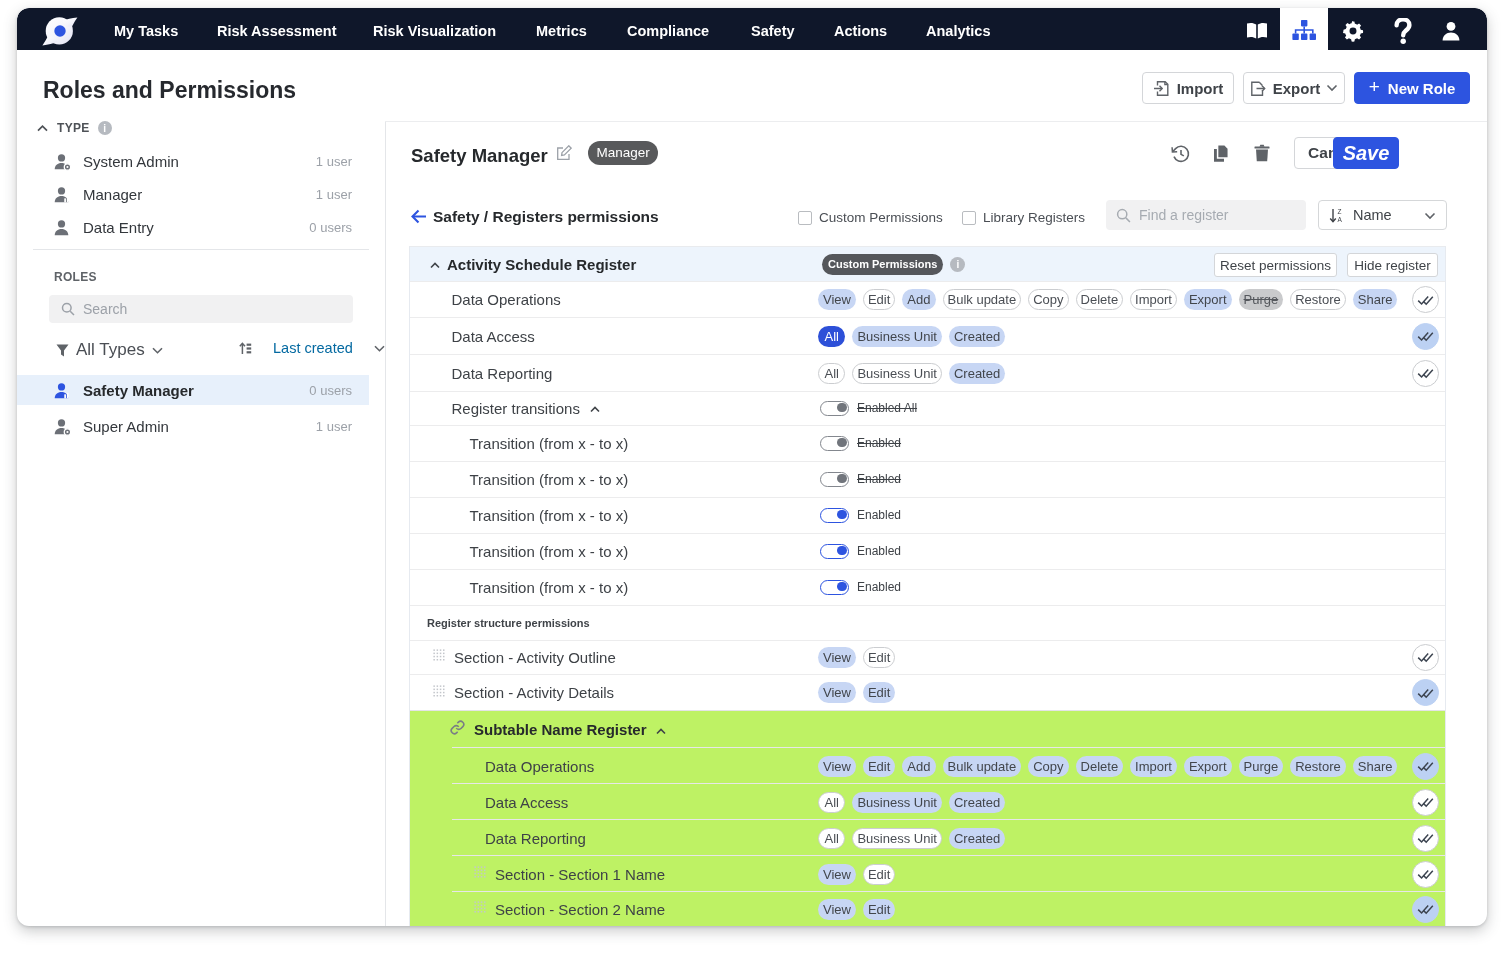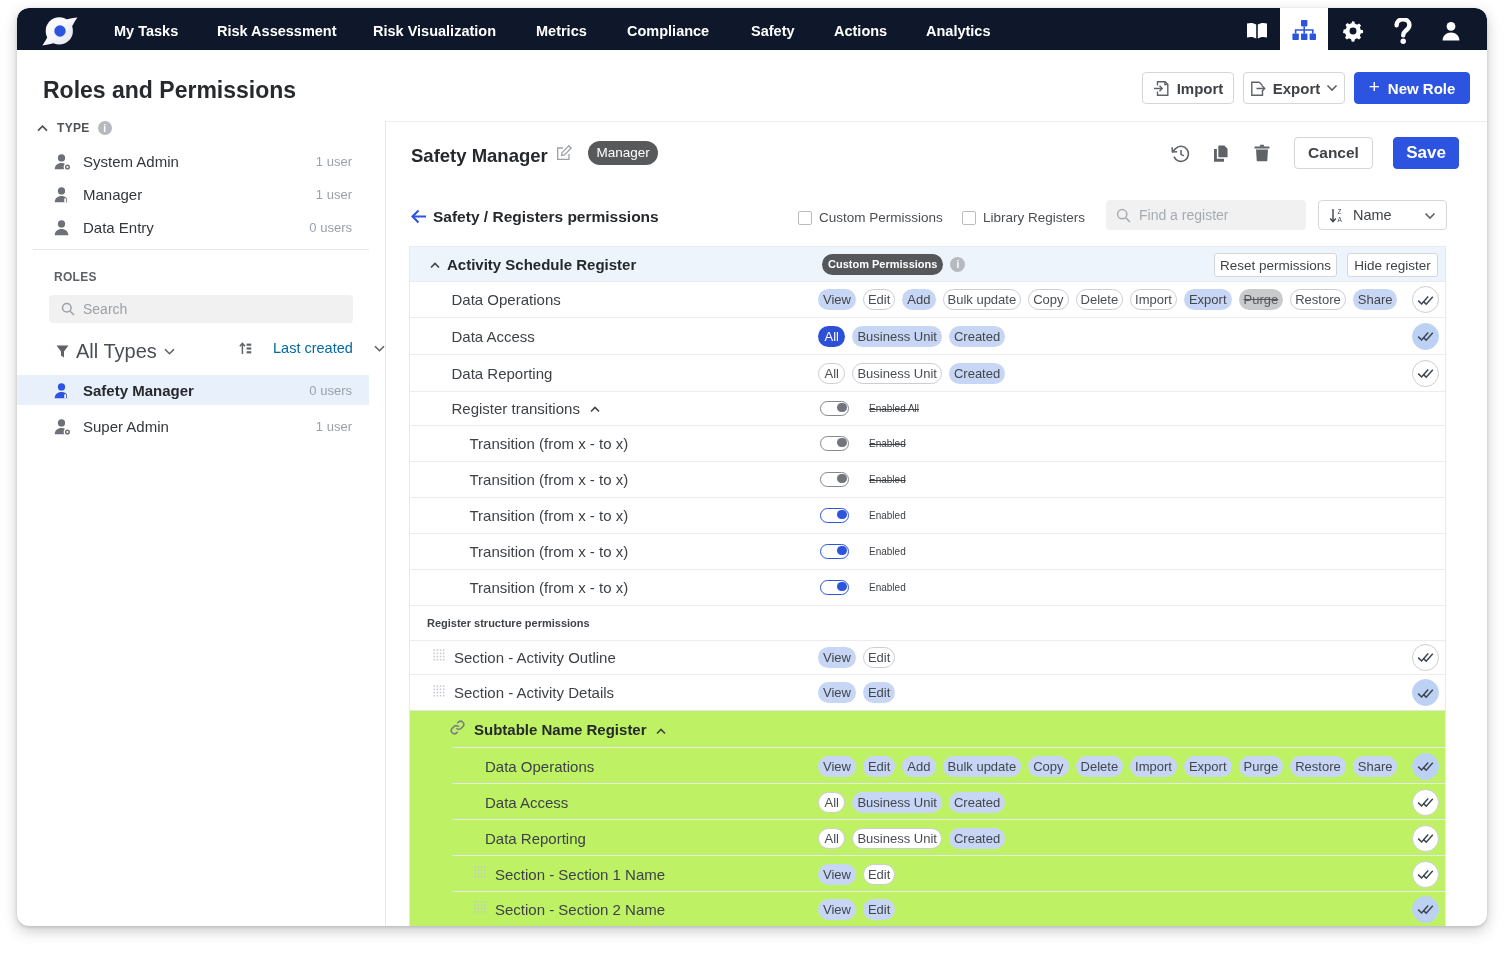--- a/index.html
+++ b/index.html
@@ -41,21 +41,21 @@
 .chip { height:21px; line-height:21px; border-radius:11px; font-size:13px; padding:0 5px; color:#42464C; background:#C7D6F4; white-space:nowrap; }
 .chip.o { background:#fff; border:1px solid #CBCDD0; color:#4A4E54; line-height:19px; padding:0 4px; }
 .chip.b { background:#2D50D8; color:#fff; }
 .chip.g { background:#C9CACC; color:#55585D; text-decoration:line-through; }
 .ckc { position:absolute; left:1002px; width:27px; height:27px; border-radius:50%; border:1px solid #CBCDD0; background:#fff; display:flex; align-items:center; justify-content:center; }
 .ckc.f { background:#BCD1F3; border-color:#BCD1F3; }
 .tgl { position:absolute; left:410px; width:29px; height:15px; border-radius:8px; border:1.6px solid #83878E; background:#fff; }
 .tgl::after { content:""; position:absolute; right:1.2px; top:1.1px; width:9.4px; height:9.4px; border-radius:50%; background:#71757C; }
 .tgl.b { border-color:#2D54E0; }
 .tgl.b::after { background:#2D54E0; }
-.tgltxt { position:absolute; left:447px; font-size:10px; color:#3E4247;margin-left:12px; }
+.tgltxt { position:absolute; left:447px; font-size:12px; color:#3E4247; }
 .strike { text-decoration:line-through; }
 .sub { background:#bef264; }
 .sub .trow { border-bottom:none; }
 .subline { position:absolute; left:42px; right:0; bottom:0; height:1px; background:#E7E7E9; }
 </style>
 </head>
 <body>
 <div class="page">
 <div class="card">
   <div class="nav" id="nav">
@@ -188,21 +188,21 @@
     <div class="srow" style="left:37px; top:206px;">
           <span class="slabel" style="color:#5F6368;">ROLES</span>
         </div>
     <div class="search">
           <svg width="14" height="14" viewBox="0 0 14 14" fill="none" stroke="#9CA1A8" stroke-width="1.5">
             <circle cx="5.8" cy="5.8" r="4.3"></circle>
             <path d="M9.2 9.2 L13 13"></path>
           </svg>
           <span>Search</span>
         </div>
-    <div class="srow" style="left:39px; top:276px; gap:7px; font-size:20px; color:#4A4E54;">
+    <div class="srow" style="left:39px; top:276px; gap:7px; font-size:17px; color:#4A4E54;">
           <svg width="13" height="13" viewBox="0 0 13 13" fill="#5F6368">
             <path d="M0.5 0.5 H12.5 L8 6.5 V12.5 L5 10.5 V6.5 Z"></path>
           </svg>
           <span>All Types</span>
           <svg width="11" height="7" viewBox="0 0 11 7" fill="none" stroke="#5F6368" stroke-width="1.6">
             <path d="M1 1.2 L5.5 5.7 L10 1.2"></path>
           </svg>
         </div>
     <div class="srow" style="left:222px; top:276px; gap:21px; font-size:14.5px; color:#0369a1;">
           <svg width="13" height="13" viewBox="0 0 13 13">
@@ -260,21 +260,21 @@
   <div style="position:absolute; left:1195px; top:136px;"><svg width="18" height="19" viewBox="0 0 18 19">
             <path d="M2.0 5.0 H12.0 V17.8 H2.0 Z" fill="#5F6368"></path>
             <path d="M5.6 0.8 H12.7 L16.3 4.4 V13.9 H5.6 Z" fill="#5F6368" stroke="#ffffff" stroke-width="1.5"></path>
           </svg></div>
   <div style="position:absolute; left:1237px; top:136px;"><svg width="16" height="18" viewBox="0 0 16 18" fill="#5F6368">
             <rect x="0.5" y="2.6" width="15" height="1.8" rx="0.5"></rect>
             <path d="M5.5 2.8 L6.3 0.8 H9.7 L10.5 2.8 Z"></path>
             <path d="M2 5.4 H14 L13.2 17.2 H2.8 Z"></path>
           </svg></div>
   <div class="btn" style="left:1277px; top:129px; width:79px; font-size:15.5px;">Cancel</div>
-  <div class="btn blue" style="left:1376px; top:129px; width:66px; font-size:17px;">Save</div>
+  <div class="btn blue" style="left:1316px; top:129px; width:66px; font-size:20px;font-style:italic;">Save</div>
   <div style="position:absolute; left:394px; top:201px;"><svg width="16" height="15" viewBox="0 0 16 15" fill="none" stroke="#2D54E0" stroke-width="2.1">
             <path d="M15 7.5 H2"></path>
             <path d="M7.5 1.5 L1.5 7.5 L7.5 13.5"></path>
           </svg></div>
   <div class="subhead">Safety / Registers permissions</div>
   <div class="cblabel" style="left:781px; top:202px;">
           <span class="cb"></span>
           <span>Custom Permissions</span>
         </div>
   <div class="cblabel" style="left:945px; top:202px;">

